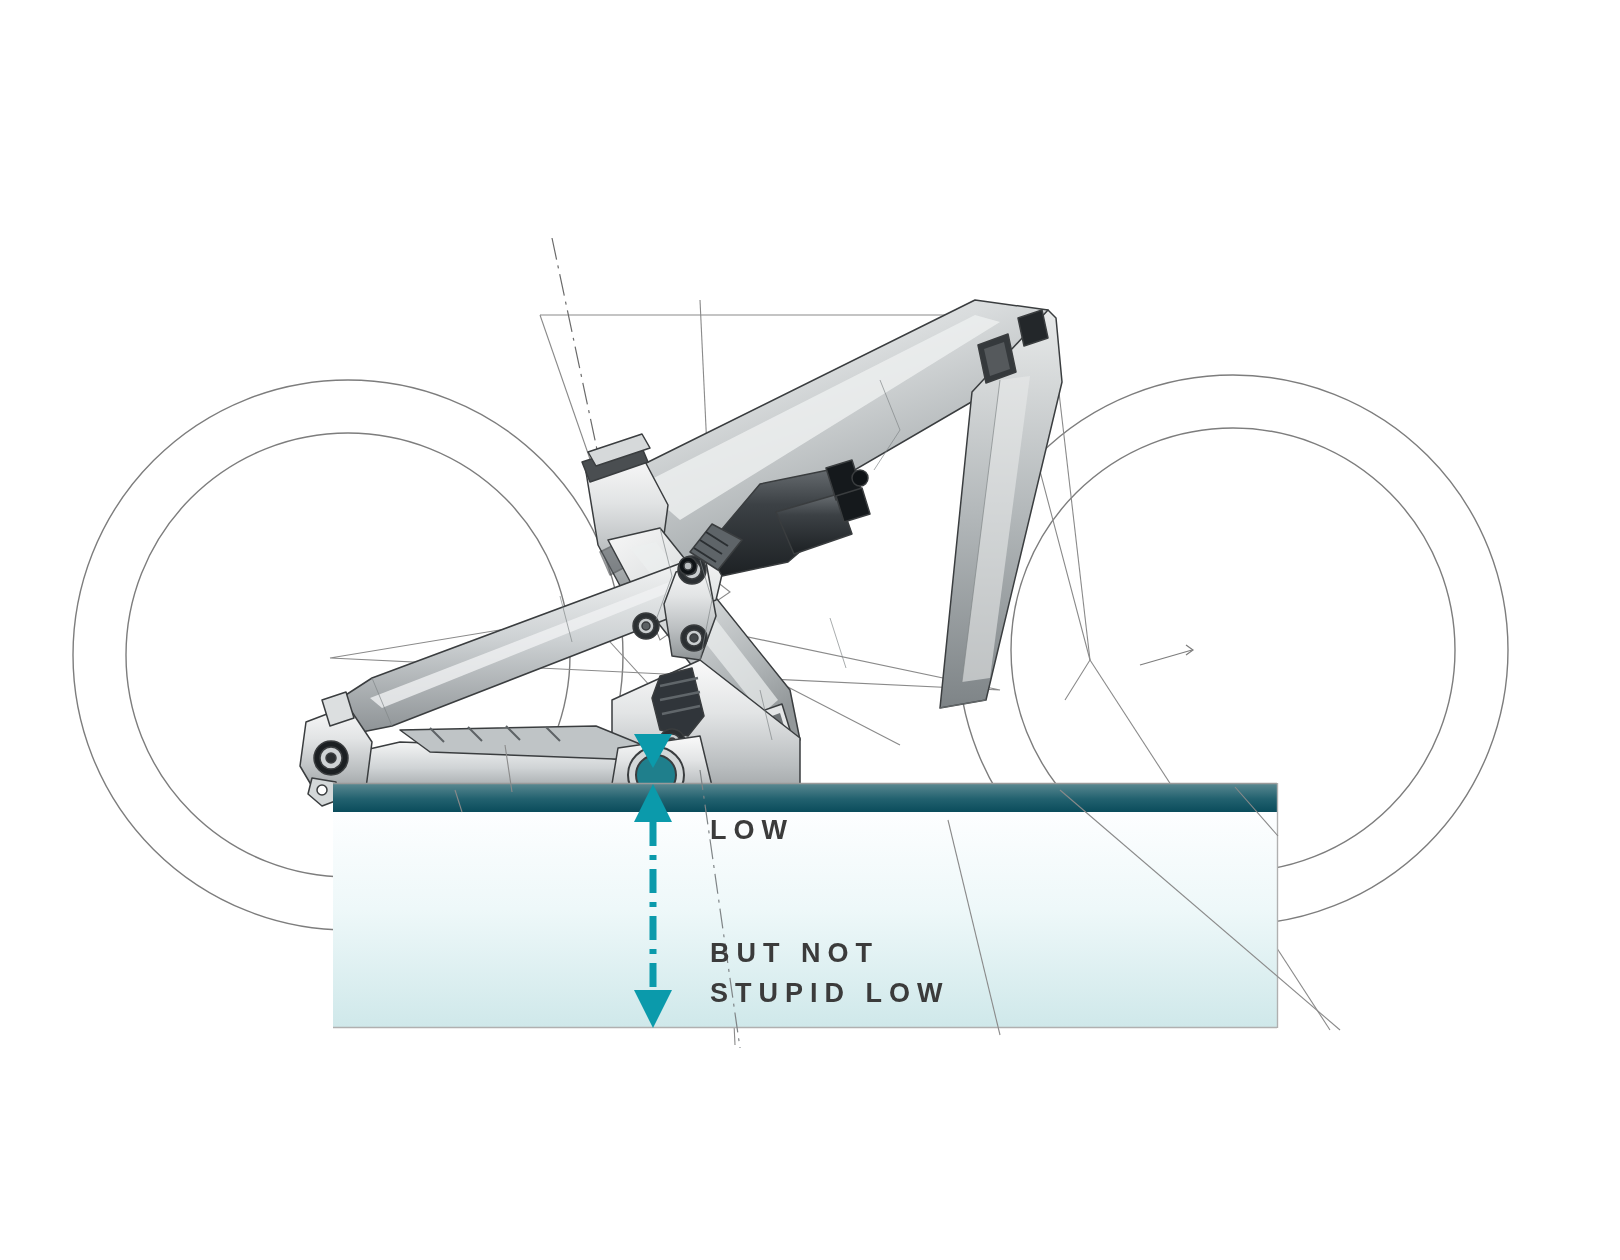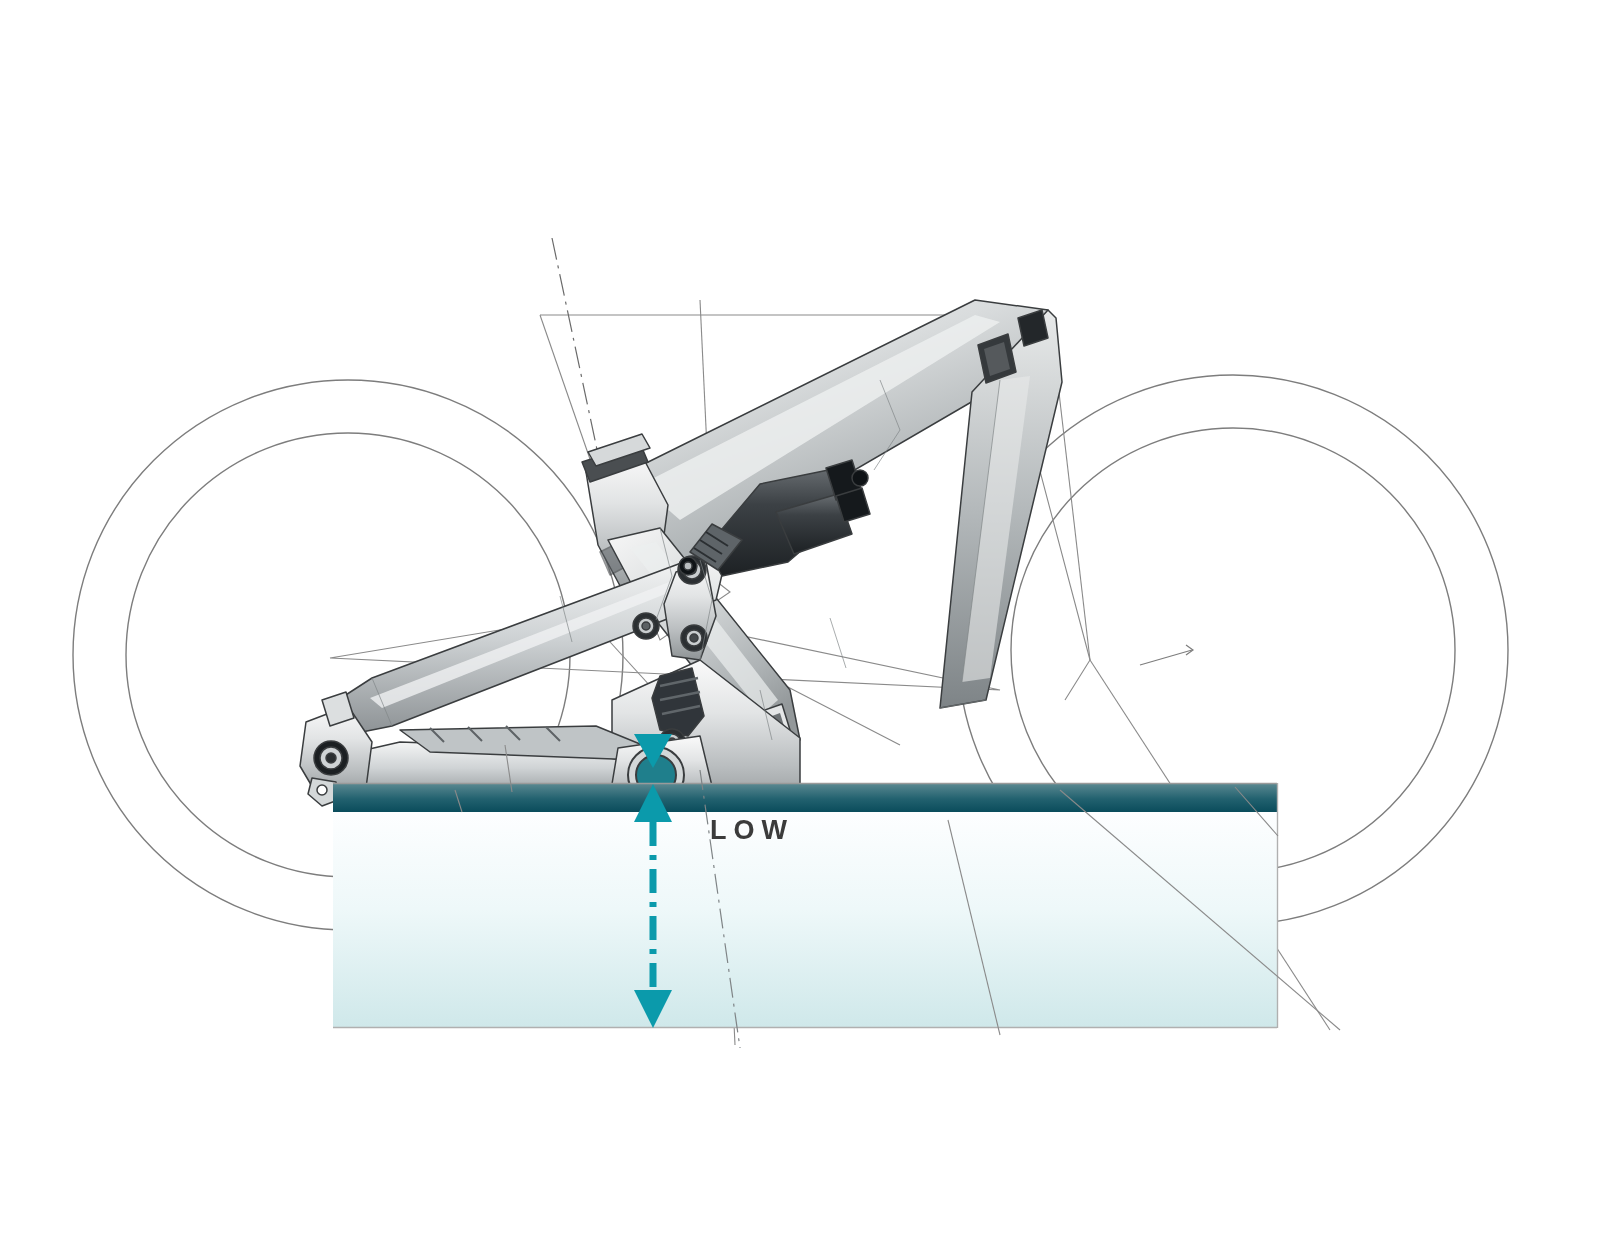--- a/index.html
+++ b/index.html
@@ -235,14 +235,15 @@
 
     <path d="M653 768 L672 734 L634 734 Z" fill="#0b9aab"></path>
 
     <path d="M653 822 L653 998" stroke="#0b9aab" stroke-width="7" fill="none" stroke-dasharray="24 9 5 9"></path>
 
     <path d="M653 1028 L634 990 L672 990 Z" fill="#0b9aab"></path>
   </svg>
 
   <div class="callout" id="label-low">LOW</div>
 
+  <div class="callout" id="label-notstupid"><span>BUT NOT</span><br><span>STUPID LOW</span></div>
 
 </div>
 
 </body></html>

